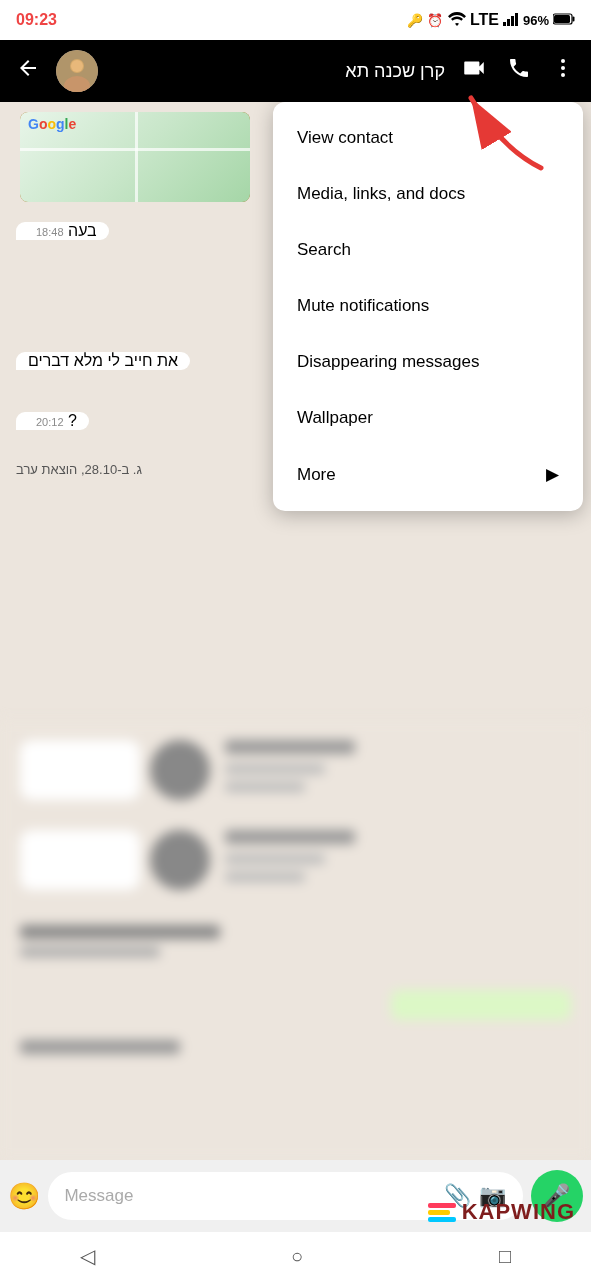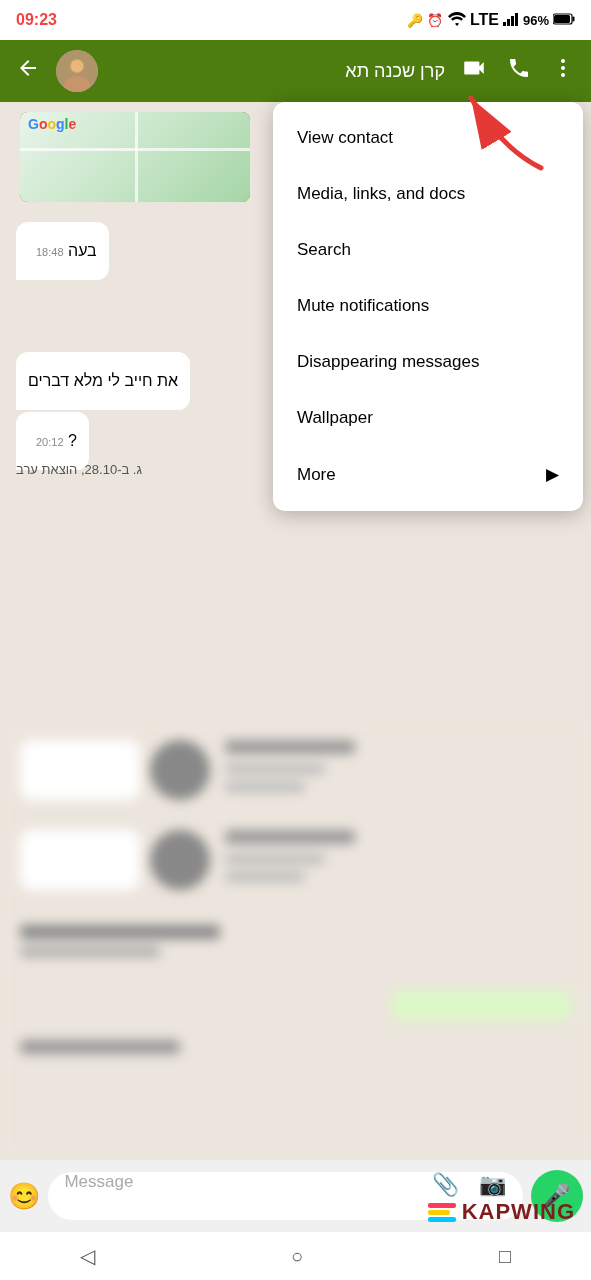--- a/index.html
+++ b/index.html
@@ -32,21 +32,21 @@
     .status-icons {
       display: flex;
       align-items: center;
       gap: 4px;
       font-size: 13px;
       color: #000;
     }
 
     
     .app-bar {
-      background: #4d7c0f;
+      background: #000000;
       height: 62px;
       display: flex;
       align-items: center;
       padding: 0 8px;
       gap: 8px;
       position: relative;
       z-index: 10;
     }
     .back-btn {
       color: #fff;
@@ -116,21 +116,21 @@
     .google-o1 { color: #EA4335; }
     .google-o2 { color: #FBBC05; }
     .google-g2 { color: #4285F4; }
     .google-l { color: #34A853; }
     .google-e { color: #EA4335; }
 
     
     .msg-incoming {
       background: #fff;
       border-radius: 12px 12px 12px 0;
-      padding: 20px 12px;
+      padding: 0 12px;
       max-width: 70%;
       position: absolute;
       font-size: 16px;
       color: #000;
     }
     .msg-time {
       font-size: 11px;
       color: #8a8a8a;
       margin-left: 8px;
     }
@@ -180,22 +180,23 @@
       font-size: 26px;
       cursor: pointer;
       color: #8a8a8a;
     }
     .message-input {
       flex: 1;
       background: #fff;
       border-radius: 25px;
       height: 48px;
       display: flex;
+      align-items: center;
       padding: 0 16px;
-      gap: 20px;
+      gap: 8px;
     }
     .input-placeholder {
       color: #aaa;
       font-size: 17px;
       flex: 1;
     }
     .attach-icon {
       color: #8a8a8a;
       font-size: 22px;
     }

